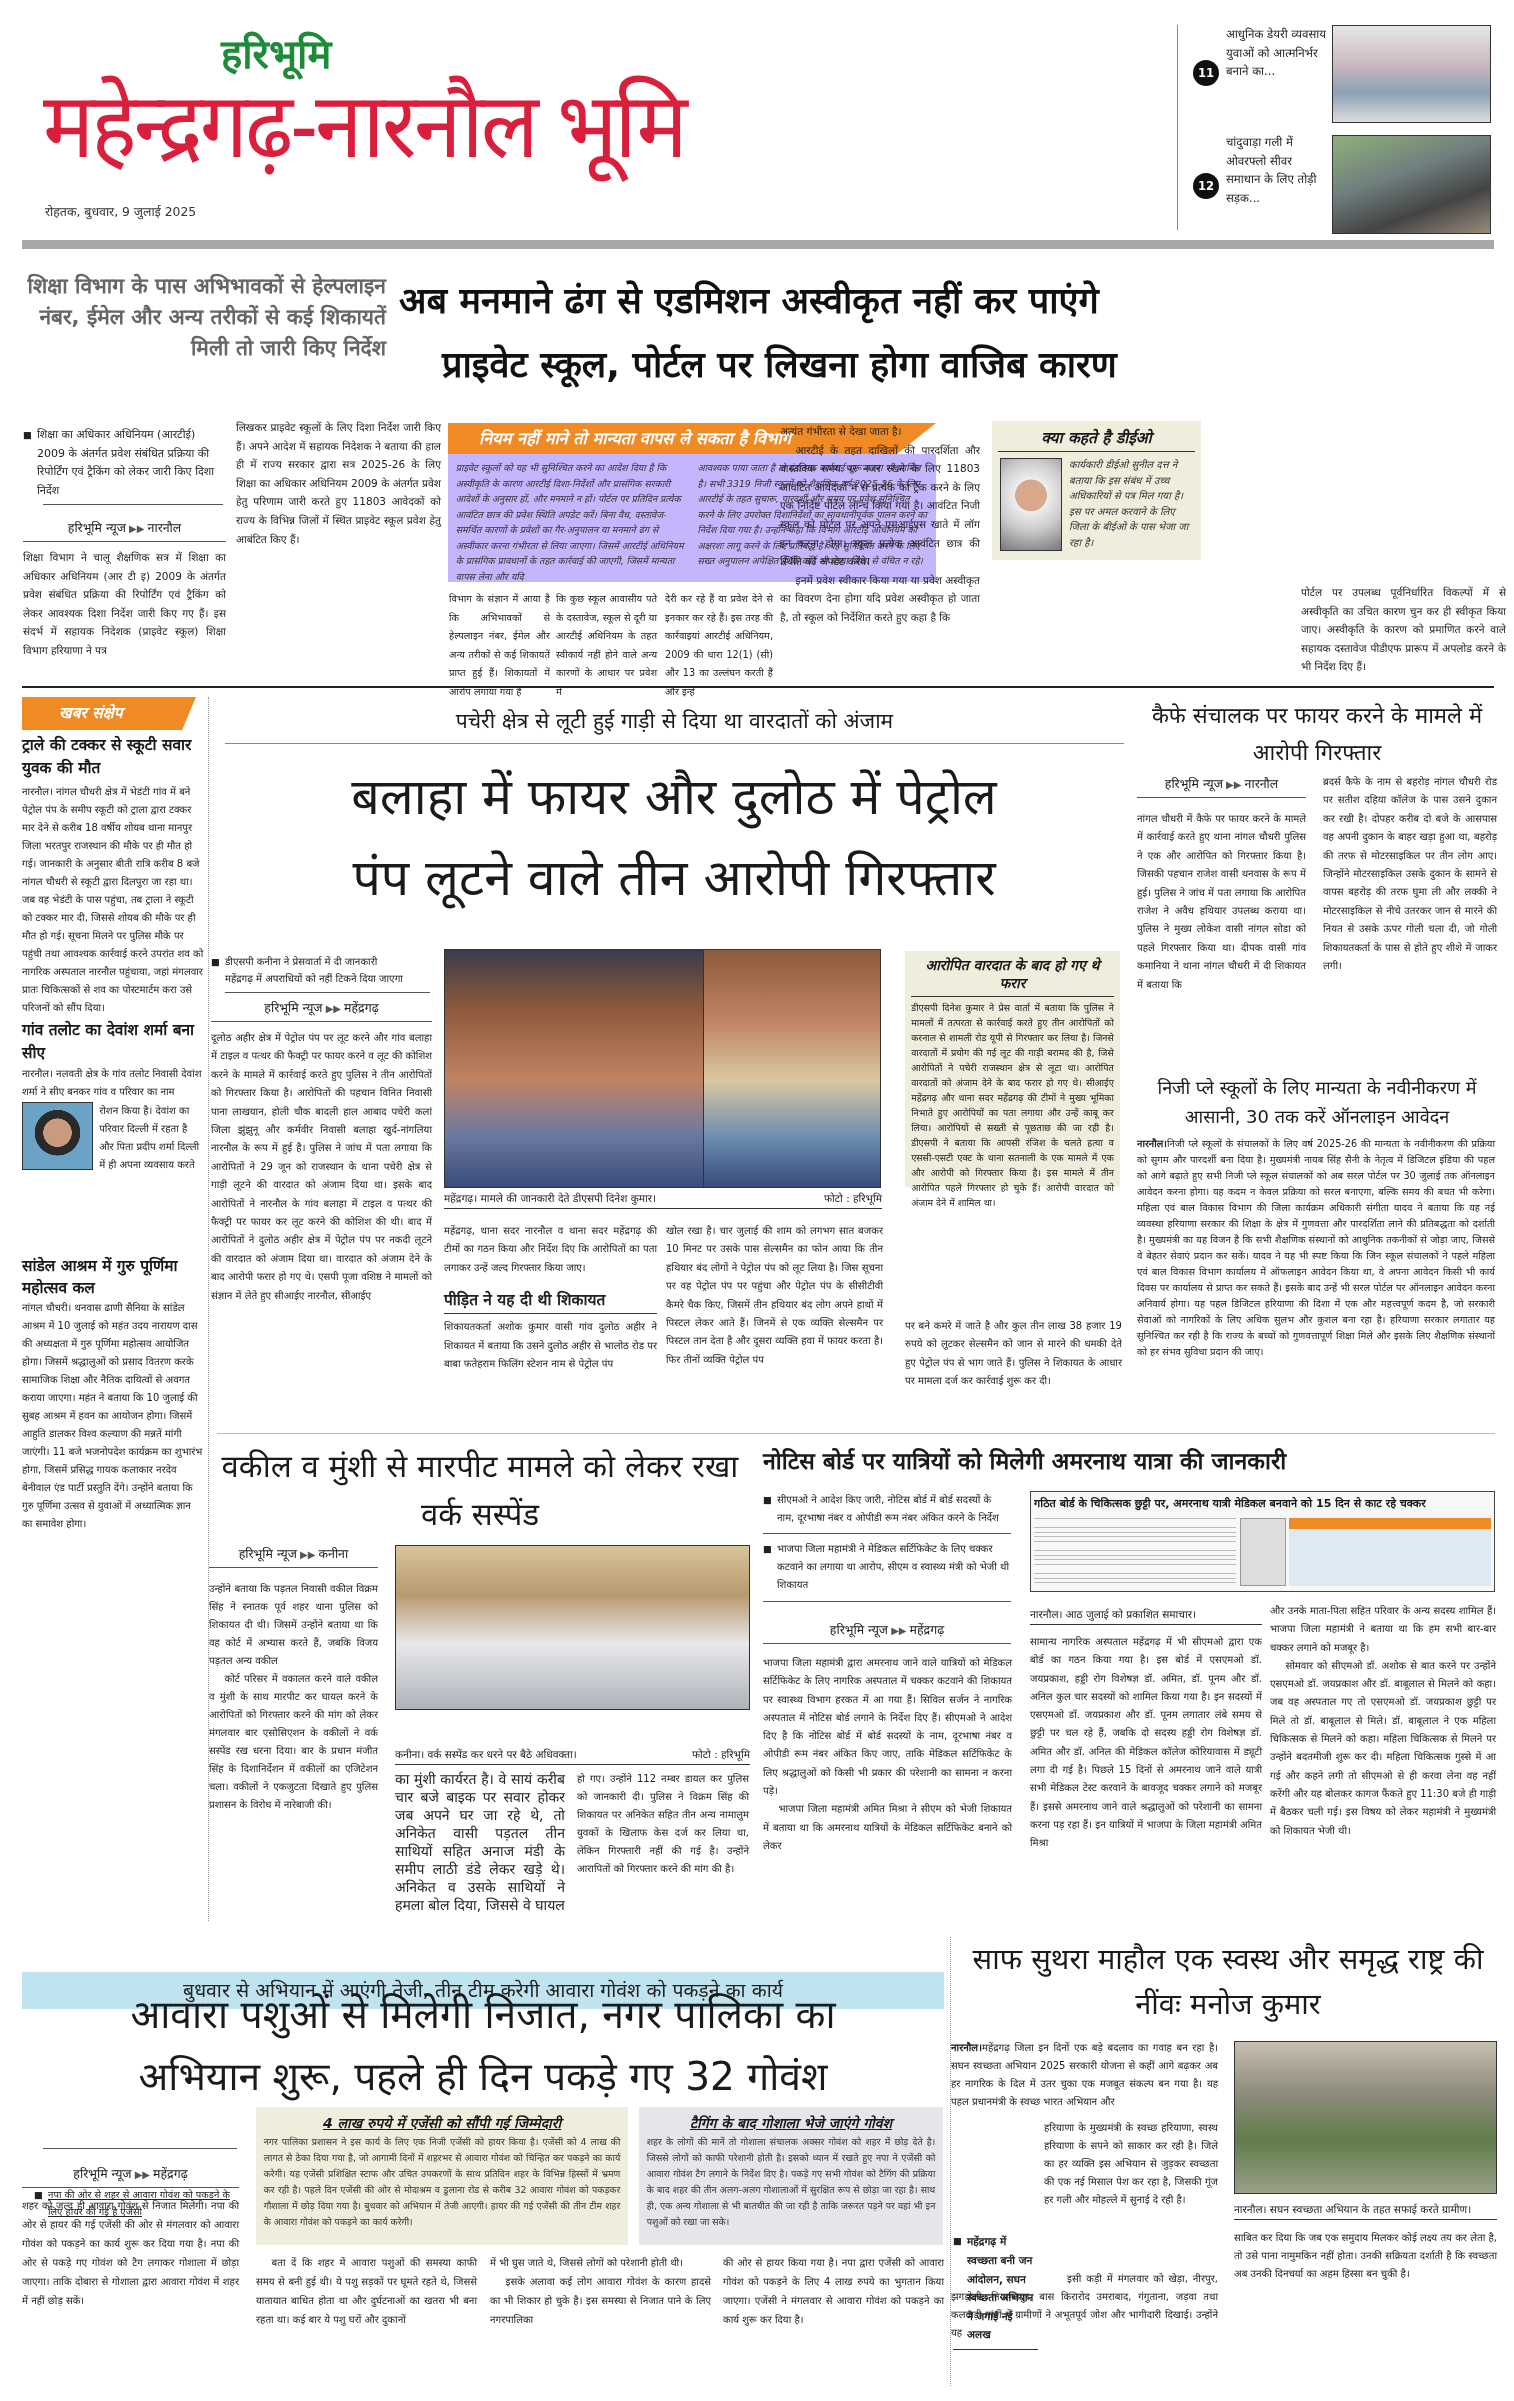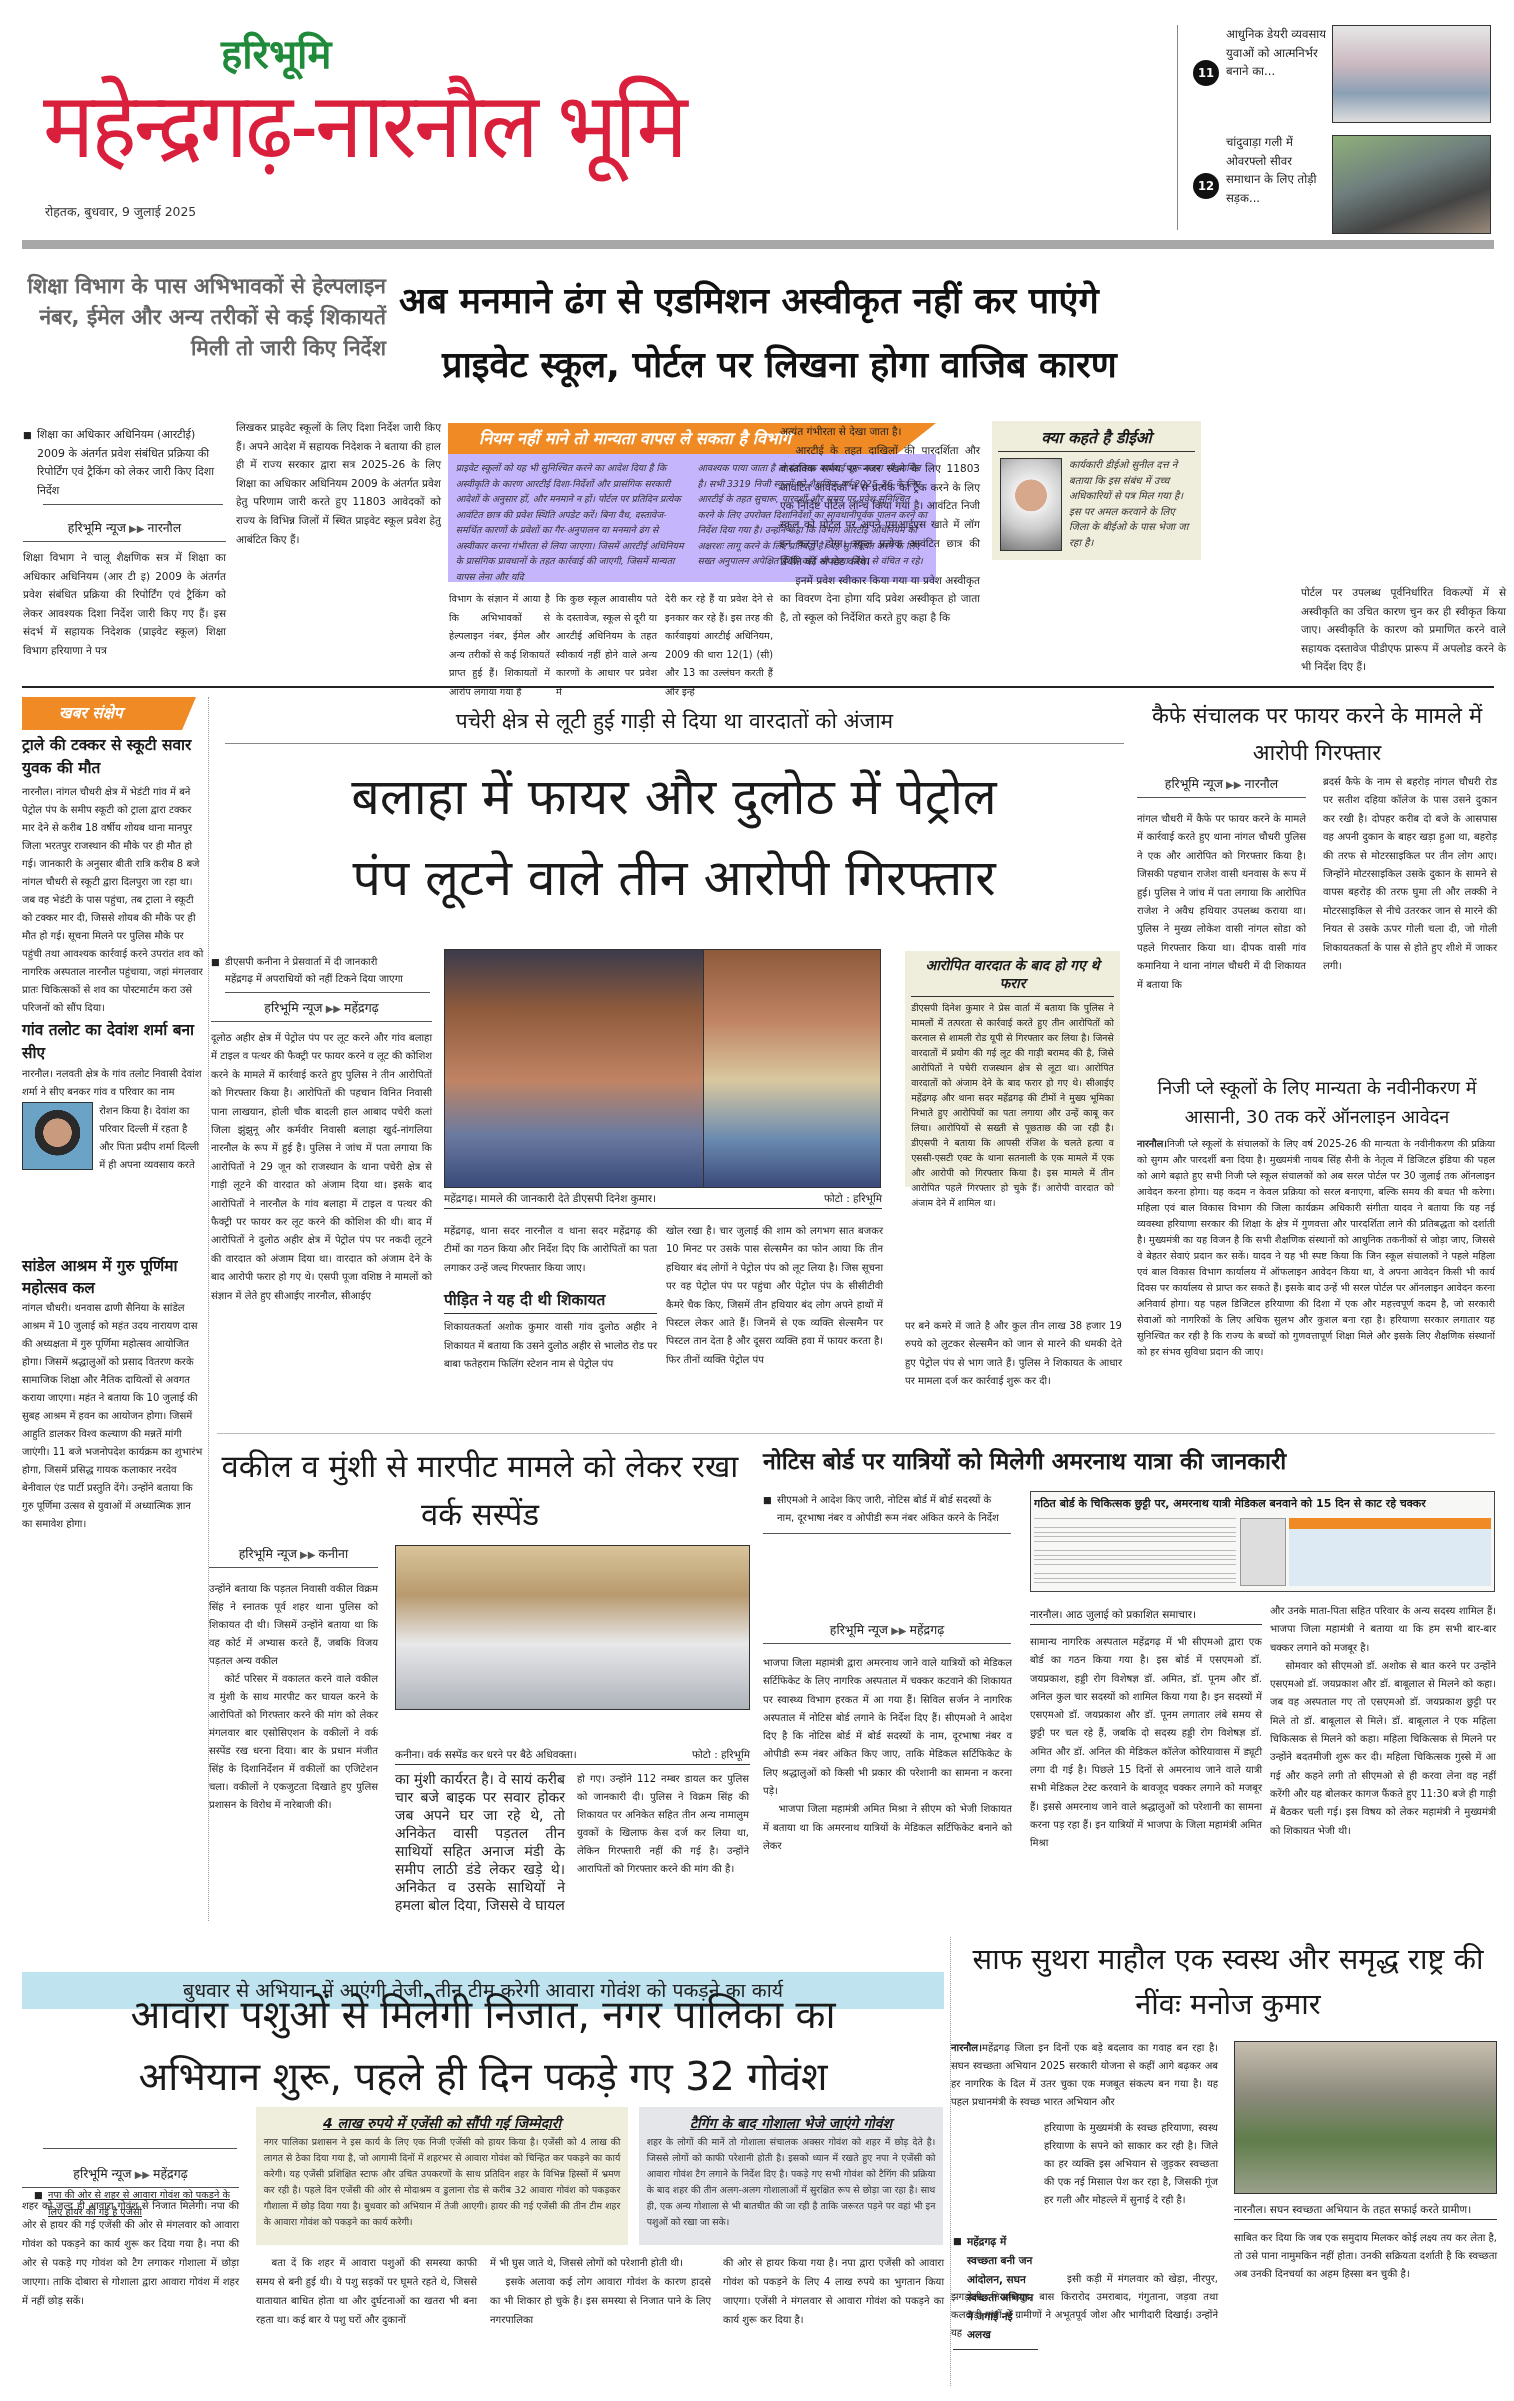--- a/index.html
+++ b/index.html
@@ -158,20 +158,21 @@
 <div class="abs caption" style="left:395px;top:1747px;width:355px;">
   <span>कनीना। वर्क सस्पेंड कर धरने पर बैठे अधिवक्ता।</span>
   <span>फोटो : हरिभूमि</span>
 </div>
 <div class="abs txt" style="left:395px;top:1770px;width:170px;font-size:14px;line-height:18px;">का मुंशी कार्यरत है। वे सायं करीब चार बजे बाइक पर सवार होकर जब अपने घर जा रहे थे, तो अनिकेत वासी पड़तल तीन साथियों सहित अनाज मंडी के समीप लाठी डंडे लेकर खड़े थे। अनिकेत व उसके साथियों ने हमला बोल दिया, जिससे वे घायल</div>
 <div class="abs txt" style="left:577px;top:1770px;width:172px;font-size:10px;line-height:18px;">हो गए। उन्होंने 112 नम्बर डायल कर पुलिस को जानकारी दी। पुलिस ने विक्रम सिंह की शिकायत पर अनिकेत सहित तीन अन्य नामालुम युवकों के खिलाफ केस दर्ज कर लिया था, लेकिन गिरफ्तारी नहीं की गई है। उन्होंने आरापितों को गिरफ्तार करने की मांग की है।</div>
 
 <div class="abs" style="left:763px;top:1442px;width:736px;font-size:23px;line-height:39px;font-weight:bold;white-space:nowrap;">नोटिस बोर्ड पर यात्रियों को मिलेगी अमरनाथ यात्रा की जानकारी</div>
 <div class="abs" style="left:763px;top:1491px;width:248px;">
   <div class="bullet" style="font-size:10px;line-height:18px;padding-bottom:6.2px;border-bottom:1.5px solid #555;">सीएमओ ने आदेश किए जारी, नोटिस बोर्ड में बोर्ड सदस्यों के नाम, दूरभाषा नंबर व ओपीडी रूम नंबर अंकित करने के निर्देश</div>
+  <div class="bullet" style="font-size:10px;line-height:18px;margin-top:6.2px;padding-bottom:6.2px;border-bottom:1.5px solid #555;">भाजपा जिला महामंत्री ने मेडिकल सर्टिफिकेट के लिए चक्कर कटवाने का लगाया था आरोप, सीएम व स्वास्थ्य मंत्री को भेजी थी शिकायत</div>
 </div>
 <div class="abs byline" style="left:763px;top:1621px;width:248px;">
   <span>हरिभूमि न्यूज</span><span class="arrow">▶▶</span><span>महेंद्रगढ़</span>
 </div>
 <div class="abs txt" style="left:763px;top:1654px;width:249px;font-size:10px;line-height:18.3px;">
   <p>भाजपा जिला महामंत्री द्वारा अमरनाथ जाने वाले यात्रियों को मेडिकल सर्टिफिकेट के लिए नागरिक अस्पताल में चक्कर कटवाने की शिकायत पर स्वास्थ्य विभाग हरकत में आ गया हैं। सिविल सर्जन ने नागरिक अस्पताल में नोटिस बोर्ड लगाने के निर्देश दिए हैं। सीएमओ ने आदेश दिए है कि नोटिस बोर्ड में बोर्ड सदस्यों के नाम, दूरभाषा नंबर व ओपीडी रूम नंबर अंकित किए जाए, ताकि मेडिकल सर्टिफिकेट के लिए श्रद्धालुओं को किसी भी प्रकार की परेशानी का सामना न करना पड़े।</p>
   <p>भाजपा जिला महामंत्री अमित मिश्रा ने सीएम को भेजी शिकायत में बताया था कि अमरनाथ यात्रियों के मेडिकल सर्टिफिकेट बनाने को लेकर</p>
 </div>
 
 <div class="abs" style="left:1030px;top:1491px;width:465px;height:101px;border:0.8px solid #444;background:#f7f7f5;padding:3.1px;">

